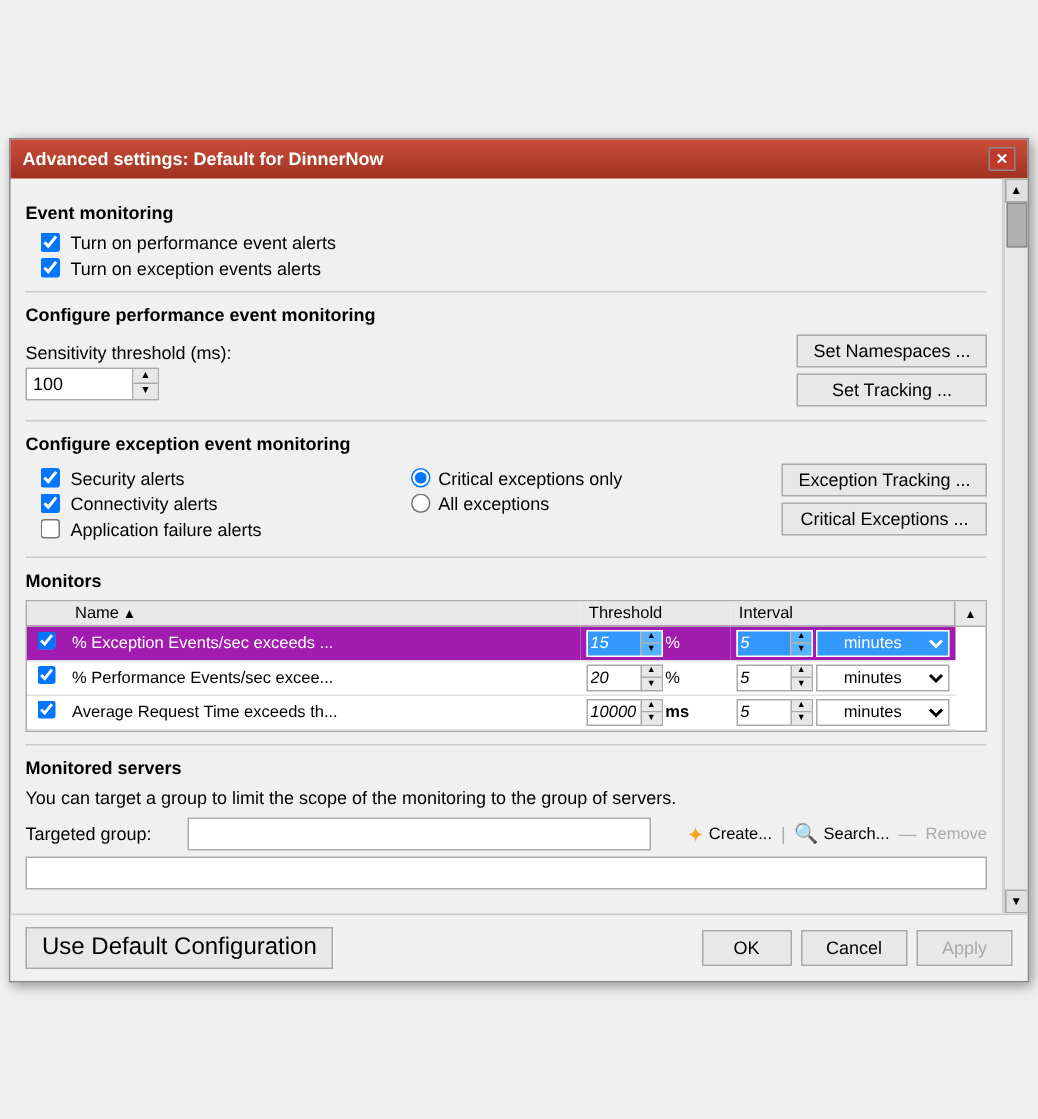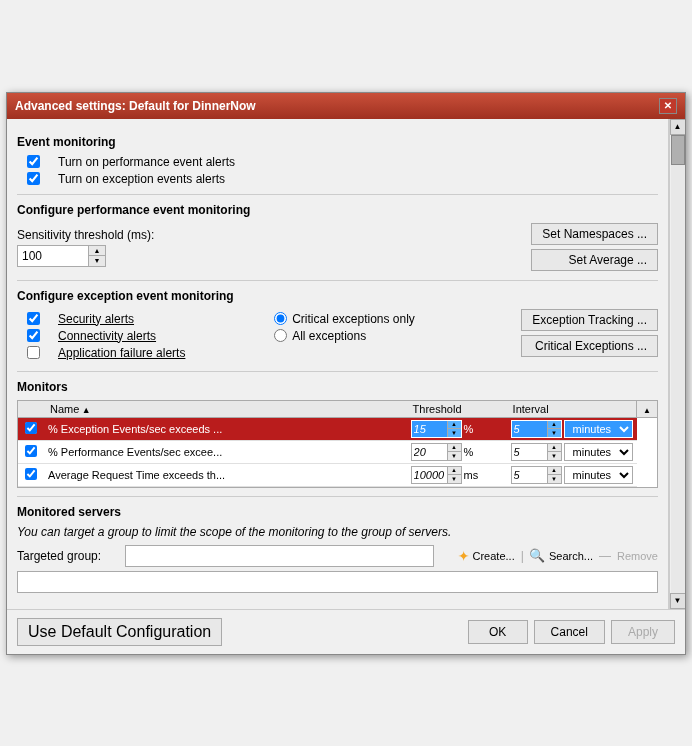--- a/index.html
+++ b/index.html
@@ -70,21 +70,21 @@
     .section-title {
       font-weight: bold;
       margin: 8px 0 6px 0;
       font-size: 12px;
     }
     .separator { border: none; border-top: 1px solid #ccc; margin: 8px 0; }
     .checkbox-row {
       display: flex;
       align-items: center;
       margin: 3px 0 3px 10px;
-      gap: 18px;
+      gap: 7px;
     }
     .checkbox-row input[type="checkbox"] { width: 13px; height: 13px; }
     .field-row { margin: 5px 0; }
     .field-label { margin-bottom: 3px; }
     .field-row-inner { display: flex; align-items: center; gap: 8px; }
     .spinbox {
       display: flex;
       align-items: stretch;
       border: 1px solid #aaa;
       background: white;
@@ -113,21 +113,21 @@
       padding: 0;
     }
     .spin-up { border-bottom: 1px solid #aaa; }
     .btn {
       background: #e8e8e8;
       border: 1px solid #aaa;
       padding: 3px 10px;
       cursor: pointer;
       font-size: 12px;
       min-width: 110px;
-      text-align: right;
+      text-align: center;
     }
 
     .two-col { display: flex; align-items: flex-start; }
     .two-col-left { flex: 1; }
     .two-col-right { display: flex; flex-direction: column; gap: 4px; padding-left: 10px; }
 
     .radio-row {
       display: flex;
       align-items: center;
       margin: 3px 0;
@@ -153,21 +153,21 @@
       font-weight: normal;
       font-size: 11px;
     }
     .monitors-table th.sort-col::after { content: " ▲"; font-size: 9px; }
     .monitors-table td {
       padding: 2px 4px;
       font-size: 11px;
       border-bottom: 1px solid #e0e0e0;
       vertical-align: middle;
     }
-    .monitors-table tr.selected td { background: #b91c1c; color: white; }
+    .monitors-table tr.selected td { background: #a21caf; color: white; }
     .monitor-spinbox {
       display: inline-flex;
       align-items: stretch;
       border: 1px solid #aaa;
       background: white;
       height: 18px;
     }
     .monitor-spinbox input {
       width: 35px;
       border: none;
@@ -191,21 +191,21 @@
       font-size: 6px; padding: 0;
     }
     .m-spin-up { border-bottom: 1px solid #aaa; }
     .monitors-table tr.selected .monitor-spinbox { border-color: white; }
     .monitors-table tr.selected .m-spin-up, .monitors-table tr.selected .m-spin-down { background: #5ab3ff; }
     .dropdown {
       border: 1px solid #aaa;
       background: white;
       font-size: 11px;
       height: 18px;
-      padding: 0 4px;
+      padding: 0 14px;
       min-width: 65px;
     }
 
     
     .targeted-row {
       display: flex;
       align-items: center;
       gap: 24px;
       margin: 6px 0 4px 0;
     }
@@ -298,29 +298,29 @@
                 <div class="spinbox-arrows">
                   <button class="spin-up">▲</button>
                   <button class="spin-down">▼</button>
                 </div>
               </div>
             </div>
           </div>
         </div>
         <div class="two-col-right">
           <button class="btn">Set Namespaces ...</button>
-          <button class="btn">Set Average ...</button>
+          <button class="btn">Set Tracking ...</button>
         </div>
       </div>
 
       <hr class="separator">
 
       <div class="section-title">Configure exception event monitoring</div>
       <div style="display:flex; align-items:flex-start;">
-        <div style="flex:1;text-decoration:underline;">
+        <div style="flex:1;">
           <div class="checkbox-row">
             <input type="checkbox" checked="" style="">
             <label>Security alerts</label>
           </div>
           <div class="checkbox-row">
             <input type="checkbox" checked="" style="">
             <label>Connectivity alerts</label>
           </div>
           <div class="checkbox-row">
             <input type="checkbox" style="">
@@ -432,21 +432,21 @@
               <td style="font-size:11px;">Average Request Time exceeds th...</td>
               <td>
                 <div style="display:flex; align-items:center; gap:2px;">
                   <div class="monitor-spinbox">
                     <input type="text" value="10000" style="">
                     <div class="monitor-spinbox-arrows">
                       <button class="m-spin-up">▲</button>
                       <button class="m-spin-down">▼</button>
                     </div>
                   </div>
-                  <span style="font-size:11px;">ms</span>
+                  <span style="font-size:11px;font-weight:bold;">ms</span>
                 </div>
               </td>
               <td>
                 <div style="display:flex; align-items:center; gap:2px;">
                   <div class="monitor-spinbox">
                     <input type="text" value="5" style="">
                     <div class="monitor-spinbox-arrows">
                       <button class="m-spin-up">▲</button>
                       <button class="m-spin-down">▼</button>
                     </div>
@@ -457,21 +457,21 @@
                 </div>
               </td>
             </tr>
           </tbody>
         </table>
       </div>
 
       <hr class="separator">
 
       <div class="section-title">Monitored servers</div>
-      <div style="margin-bottom:4px;font-style:italic;">You can target a group to limit the scope of the monitoring to the group of servers.</div>
+      <div style="margin-bottom:4px;">You can target a group to limit the scope of the monitoring to the group of servers.</div>
       <div class="targeted-row">
         <span>Targeted group:</span>
         <input type="text" class="targeted-field" value="" style="">
         <div class="group-actions">
           <button class="group-btn">
             <span class="icon" style="color:#f5a623; font-size:14px;">✦</span>
             <span>Create...</span>
           </button>
           <span class="separator-v">|</span>
           <button class="group-btn">

